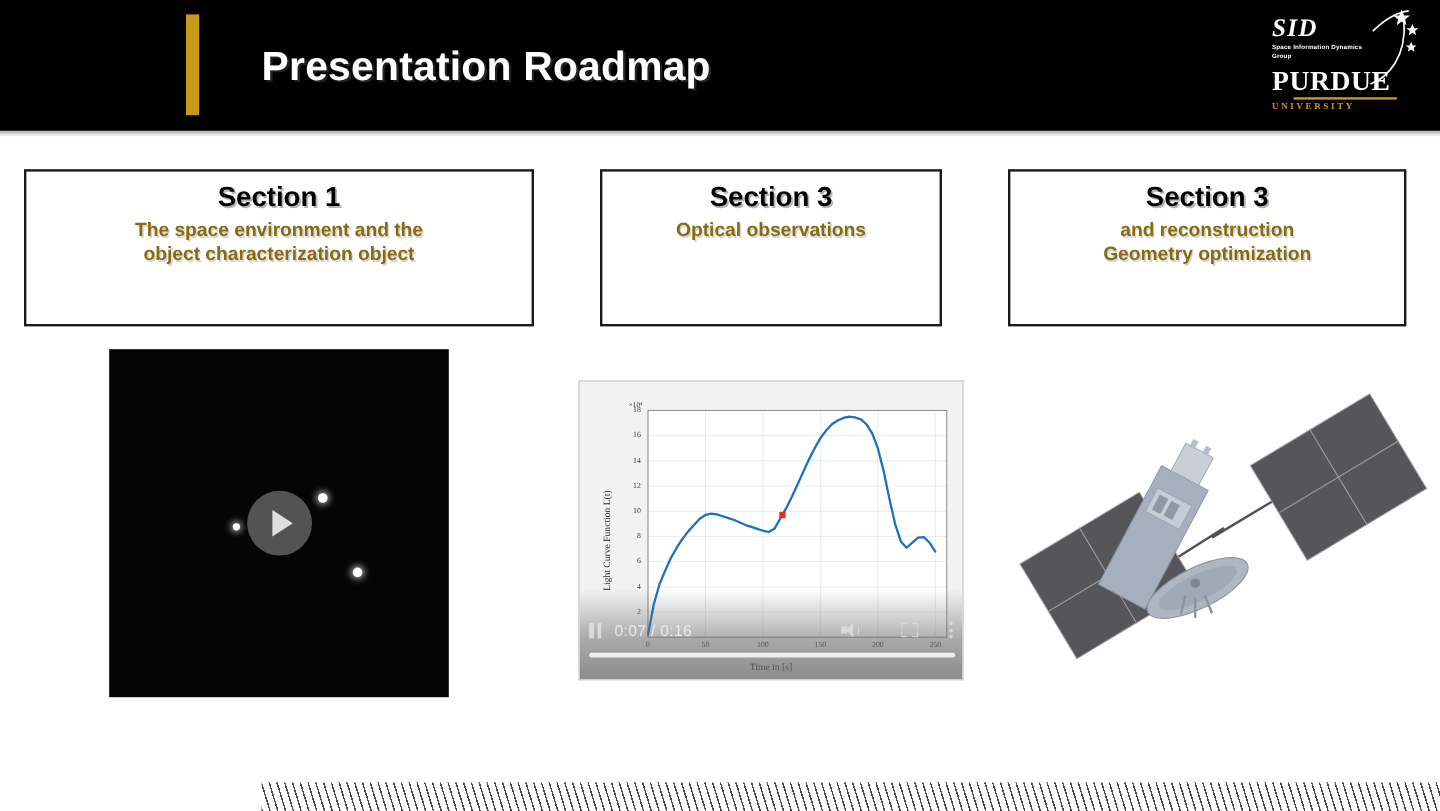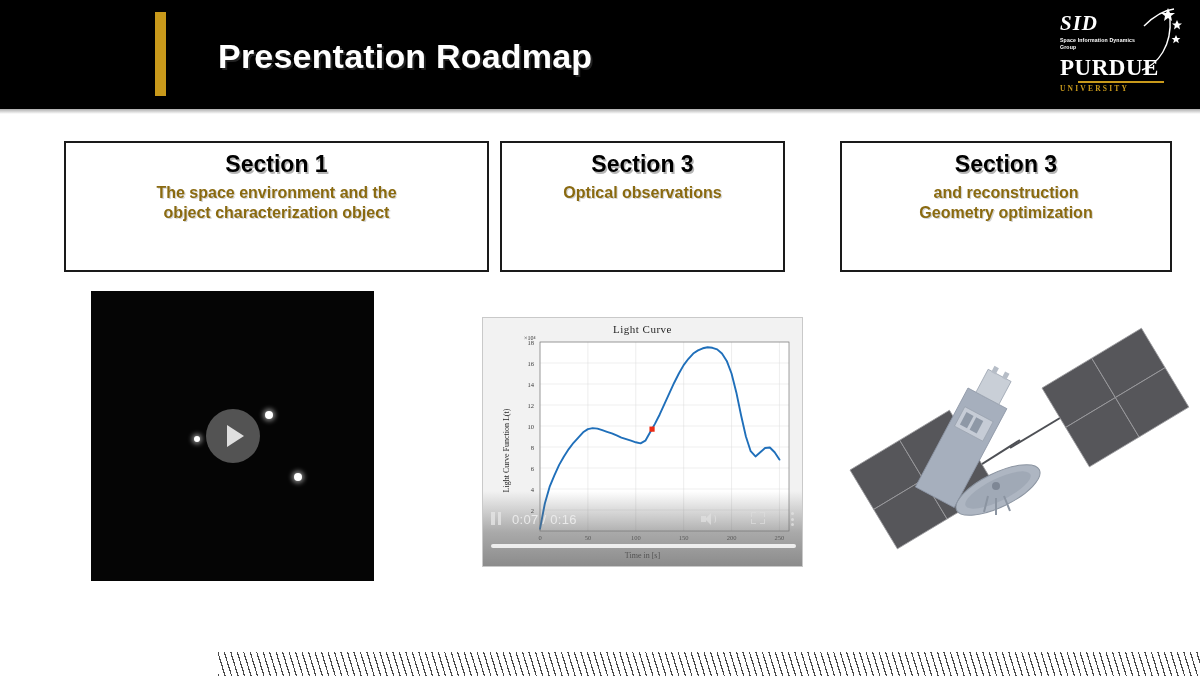--- a/index.html
+++ b/index.html
@@ -113,21 +113,21 @@
   .sec-body {
     font-family: "Liberation Sans", sans-serif;
     font-size: 16px;
     font-weight: bold;
     color: #8a6a10;
     line-height: 1.22;
     margin-top: 6px;
     padding: 0 8px;
     text-shadow: 1.2px 1.2px 0 rgba(150,150,150,0.4);
   }
-  #box1 { left: 20px;  top: 141px; width: 425px; height: 131px; margin-left: 44px; }
+  #box1 { left: 20px;  top: 141px; width: 425px; height: 131px; }
   #box2 { left: 500px; top: 141px; width: 285px; height: 131px; }
   #box3 { left: 840px; top: 141px; width: 332px; height: 131px; }
 
   
   .video-panel {
     position: absolute; left: 91px; top: 291px;
     width: 283px; height: 290px;
     background: #050505;
     overflow: hidden;
   }
@@ -219,21 +219,21 @@
   
   .lc-fade {
     position: absolute; left: 0; bottom: 0;
     width: 100%; height: 75px;
     background: linear-gradient(180deg, rgba(120,120,120,0) 0%, rgba(110,110,110,0.55) 55%, rgba(100,100,100,0.72) 100%);
     pointer-events: none;
   }
   .lc-controls {
     position: absolute; left: 0; bottom: 28px;
     width: 100%; height: 26px;
-    display: flex; align-items: flex-start;
+    display: flex; align-items: center;
     padding: 0 8px;
   }
   .ctl-icon { opacity: 0.78; }
   .pause-ico { display: flex; gap: 3px; }
   .pause-ico i { display: block; width: 3.5px; height: 13px; background: #e6e6e6; }
   .lc-time {
     margin-left: 11px;
     font-family: "Liberation Sans", sans-serif;
     font-size: 13px;
     color: #eaeaea;
@@ -371,21 +371,20 @@
         <line x1="104.88461538461539" y1="24" x2="104.88461538461539" y2="213" stroke="#dcdcdc" stroke-width="0.5"></line>
         <line x1="152.76923076923077" y1="24" x2="152.76923076923077" y2="213" stroke="#dcdcdc" stroke-width="0.5"></line>
         <line x1="200.65384615384613" y1="24" x2="200.65384615384613" y2="213" stroke="#dcdcdc" stroke-width="0.5"></line>
         <line x1="248.53846153846155" y1="24" x2="248.53846153846155" y2="213" stroke="#dcdcdc" stroke-width="0.5"></line>
         <line x1="296.4230769230769" y1="24" x2="296.4230769230769" y2="213" stroke="#dcdcdc" stroke-width="0.5"></line>
         <rect x="57" y="24" width="249" height="189" fill="none" stroke="#7a7a7a" stroke-width="0.7"></rect>
         <path d="M57.00,210.90 L61.79,185.70 L66.58,168.90 L71.37,157.35 L76.15,146.85 L80.94,138.45 L85.73,131.10 L90.52,124.80 L95.31,119.55 L100.10,114.30 L104.88,111.15 L109.67,110.10 L114.46,110.63 L119.25,112.20 L124.04,113.78 L128.83,115.35 L133.62,117.45 L138.40,119.55 L143.19,121.13 L147.98,122.70 L152.77,124.28 L157.56,125.33 L162.35,122.70 L167.13,114.30 L171.92,105.90 L176.71,96.45 L181.50,85.95 L186.29,75.45 L191.08,64.95 L195.87,55.50 L200.65,47.10 L205.44,40.80 L210.23,35.55 L215.02,32.40 L219.81,30.30 L224.60,29.25 L229.38,29.78 L234.17,31.35 L238.96,35.55 L243.75,42.90 L248.54,55.50 L253.33,74.40 L258.12,97.50 L262.90,118.50 L267.69,133.20 L272.48,138.45 L277.27,134.25 L282.06,130.05 L286.85,129.53 L291.63,134.25 L296.42,141.60" fill="none" stroke="#1f6fba" stroke-width="1.9" stroke-linejoin="round" stroke-linecap="round"></path>
         <rect x="166.45000000000002" y="108.55000000000001" width="5.2" height="5.2" fill="#ee2b13"></rect>
       </svg>
 
-    <div class="lc-title">Light Curve</div>
     <div class="lc-exp">×10⁴</div>
     <div class="lc-ylabel">Light Curve Function L(t)</div>
     <div class="lc-xlabel">Time in [s]</div>
     <div id="lc-yticks">
         <div class="lc-ytick" style="top: 192px;">2</div>
         <div class="lc-ytick" style="top: 171px;">4</div>
         <div class="lc-ytick" style="top: 150px;">6</div>
         <div class="lc-ytick" style="top: 129px;">8</div>
         <div class="lc-ytick" style="top: 108px;">10</div>
         <div class="lc-ytick" style="top: 87px;">12</div>

